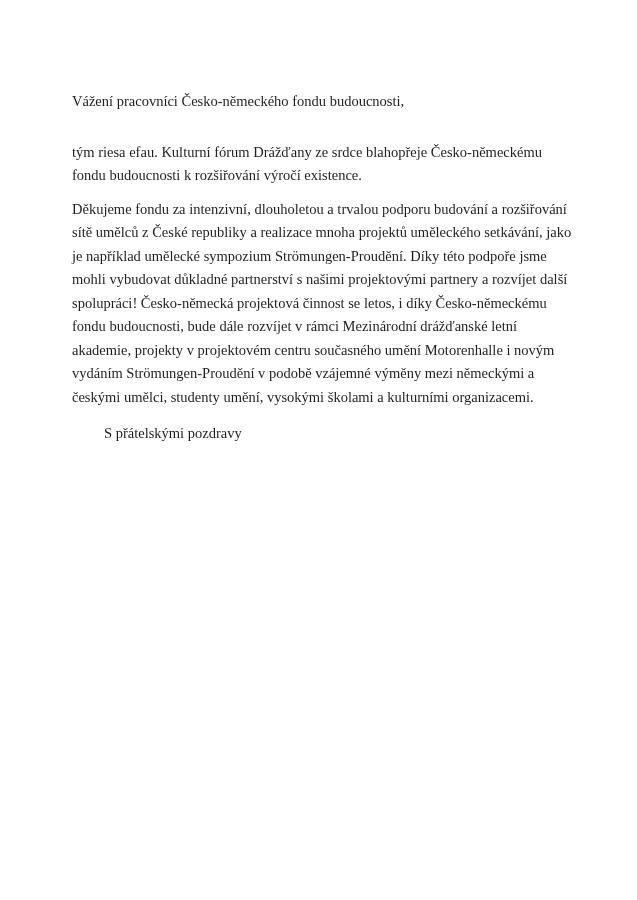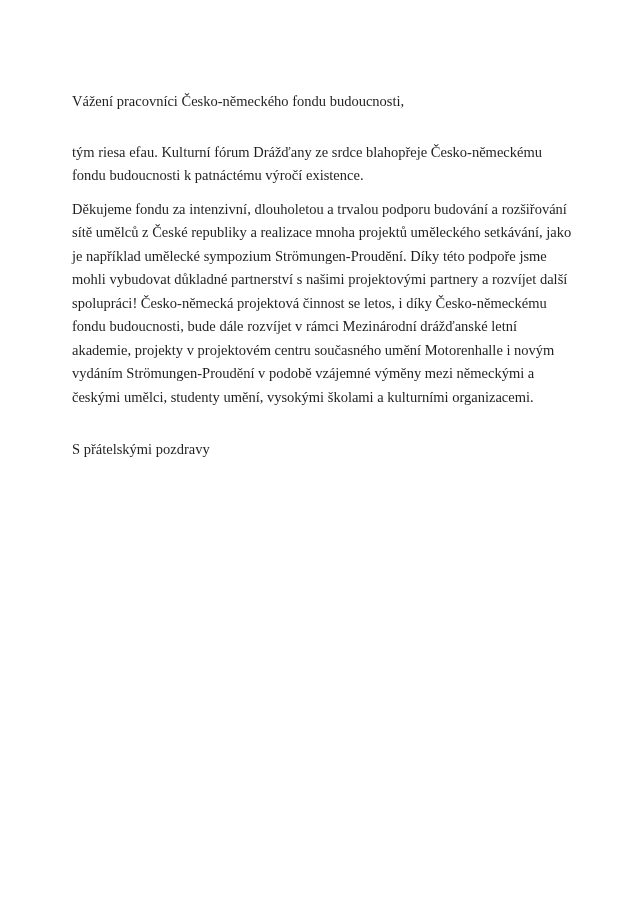--- a/index.html
+++ b/index.html
@@ -25,27 +25,27 @@
     color: #1f1f1f;
     font-size: 14.5px;
     line-height: 23.5px;
     text-align: left;
   }
   .letter-body p {
     margin: 0;
   }
   p.salutation   { margin-bottom: 27px; }
   p.para-intro   { margin-bottom: 10px; }
-  p.para-main    { margin-bottom: 29px; }
-  p.closing      { margin-bottom: 17px; }
+  p.para-main    { margin-bottom: 13px; }
+  p.closing      { margin-bottom: 17px; margin-left: 32px; }
   p.signature    { font-style: italic; }
 </style>
 </head>
 <body>
 
 <div class="page">
   <div class="letter-body">
     <p class="salutation">Vážení pracovníci Česko-německého fondu budoucnosti,</p>
-    <p class="para-intro">tým riesa efau. Kulturní fórum Drážďany ze srdce blahopřeje Česko-německému fondu budoucnosti k patnáctému výročí existence.</p>
+    <p class="para-intro">tým riesa efau. Kulturní fórum Drážďany ze srdce blahopřeje Česko-německému fondu budoucnosti k rozšiřování výročí existence.</p>
     <p class="para-main">Děkujeme fondu za intenzivní, dlouholetou a trvalou podporu budování a rozšiřování sítě umělců z České republiky a realizace mnoha projektů uměleckého setkávání, jako je například umělecké sympozium Strömungen-Proudění. Díky této podpoře jsme mohli vybudovat důkladné partnerství s našimi projektovými partnery a rozvíjet další spolupráci! Česko-německá projektová činnost se letos, i díky Česko-německému fondu budoucnosti, bude dále rozvíjet v rámci Mezinárodní drážďanské letní akademie, projekty v projektovém centru současného umění Motorenhalle i novým vydáním Strömungen-Proudění v podobě vzájemné výměny mezi německými a českými umělci, studenty umění, vysokými školami a kulturními organizacemi.</p>
     <p class="closing">S přátelskými pozdravy</p>
   </div>
 </div>
 
 </body></html>

